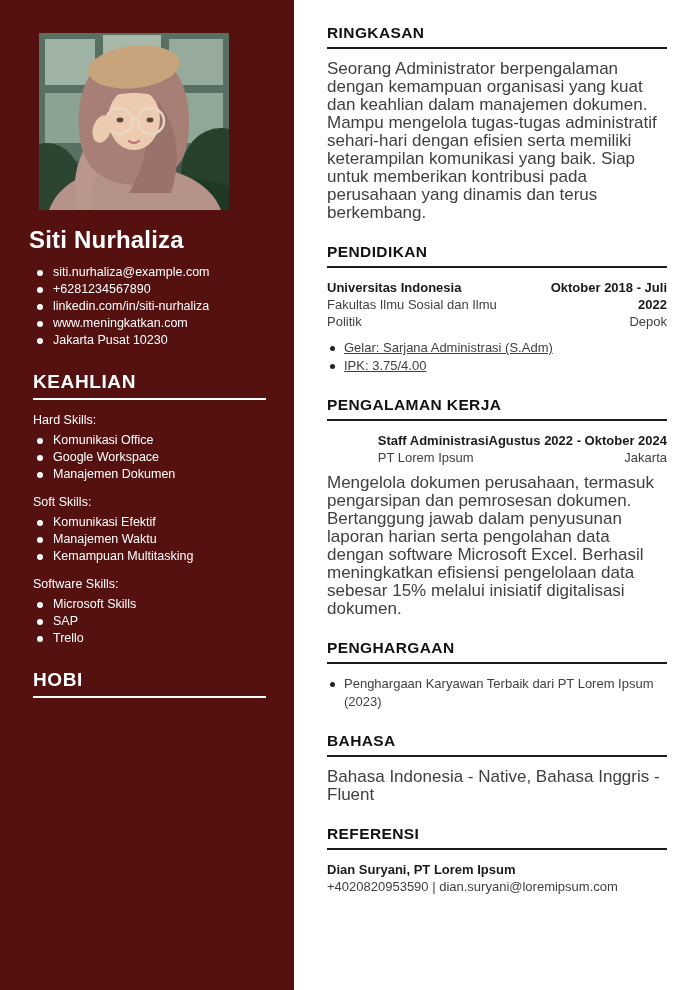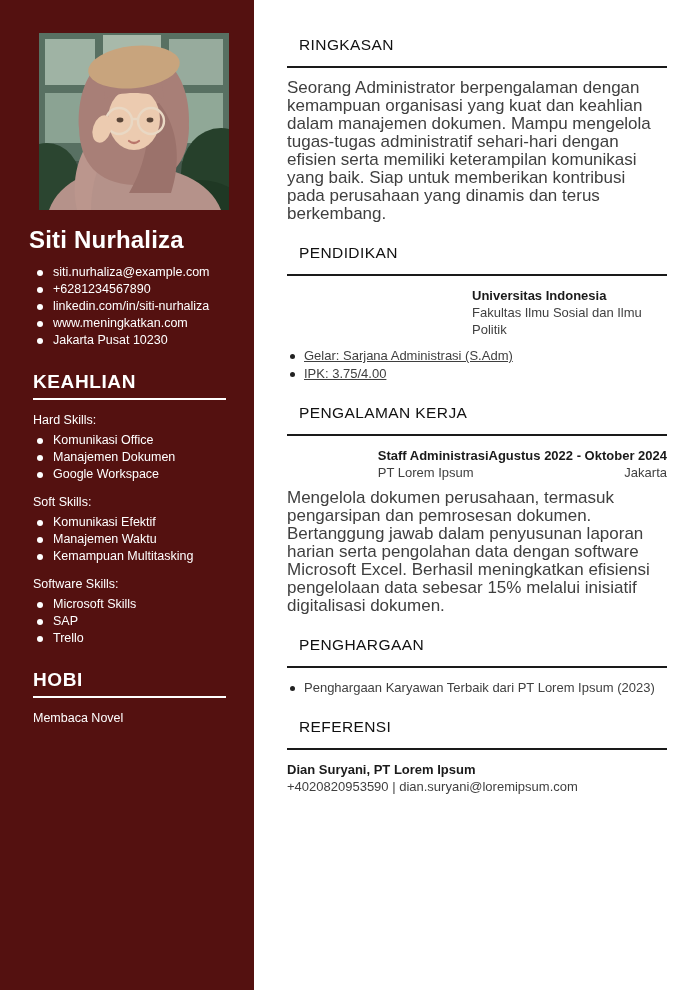--- a/index.html
+++ b/index.html
@@ -12,21 +12,21 @@
   }
   .page {
     width: 700px; height: 990px;
     display: flex;
     overflow: hidden;
     background: #ffffff;
   }
 
   
   .sidebar {
-    width: 254px; flex-shrink: 0;
+    width: 294px; flex-shrink: 0;
     background: #541110;
     color: #ffffff;
     padding: 33px 28px 20px 33px;
   }
   .photo-frame {
     width: 190px; height: 177px;
     margin-left: 6px;
     overflow: hidden;
   }
   .photo-frame svg { display: block; }
@@ -63,24 +63,24 @@
   .skill-label { font-size: 12.5px; line-height: 17px; margin-bottom: 3px; }
   .hobby-text { font-size: 12.5px; line-height: 17px; }
 
   
   .main {
     flex: 1;
     padding: 24px 33px 20px 33px;
   }
   .section { margin-bottom: 21px; }
   .sec-h {
-    font-size: 15.5px; font-weight: normal;
+    font-size: 15.5px; font-weight: bold;
     letter-spacing: 0.4px;
     color: #111111;
-    margin: 12px;
+    margin: 0;
   }
   .sec-rule { height: 2px; background: #1a1a1a; margin: 5px 0 11px 0; }
   .body-text { font-size: 17px; line-height: 18px; color: #3f3f3f; }
   .row { display: flex; justify-content: flex-end; }
   .row-left { max-width: 195px; }
   .row-right {
     text-align: right;
     display: flex; flex-direction: column; justify-content: space-between;
   }
   .bold-line { font-size: 13px; font-weight: bold; color: #1a1a1a; line-height: 17px; }
@@ -172,25 +172,25 @@
     <div class="side-rule"></div>
 
     <div class="skill-group">
       <div class="skill-label">Hard Skills:</div>
       <div class="b-item">
         <span class="dot"></span>
         <span>Komunikasi Office</span>
       </div>
       <div class="b-item">
         <span class="dot"></span>
+        <span>Google Workspace</span>
+      </div>
+      <div class="b-item">
+        <span class="dot"></span>
         <span>Manajemen Dokumen</span>
-      </div>
-      <div class="b-item">
-        <span class="dot"></span>
-        <span>Google Workspace</span>
       </div>
     </div>
 
     <div class="skill-group">
       <div class="skill-label">Soft Skills:</div>
       <div class="b-item">
         <span class="dot"></span>
         <span>Komunikasi Efektif</span>
       </div>
       <div class="b-item">
@@ -214,40 +214,43 @@
         <span>SAP</span>
       </div>
       <div class="b-item">
         <span class="dot"></span>
         <span>Trello</span>
       </div>
     </div>
 
     <div class="side-h">HOBI</div>
     <div class="side-rule"></div>
-    <div class="hobby-text">Membaca Novel</div>
 
   </aside>
 
   <main class="main">
 
     <section class="section">
       <h2 class="sec-h">RINGKASAN</h2>
       <div class="sec-rule"></div>
       <p class="body-text" style="margin:0">Seorang Administrator berpengalaman dengan kemampuan organisasi yang kuat dan keahlian dalam manajemen dokumen. Mampu mengelola tugas-tugas administratif sehari-hari dengan efisien serta memiliki keterampilan komunikasi yang baik. Siap untuk memberikan kontribusi pada perusahaan yang dinamis dan terus berkembang.</p>
     </section>
 
     <section class="section">
       <h2 class="sec-h">PENDIDIKAN</h2>
       <div class="sec-rule"></div>
       <div class="row">
         <div class="row-left">
           <div class="bold-line">Universitas Indonesia</div>
           <div class="plain-line">Fakultas Ilmu Sosial dan Ilmu Politik</div>
         </div>
+        <div class="row-right">
+          <div class="bold-line">Oktober 2018 - Juli 2022</div>
+          <div class="plain-line">Depok</div>
+        </div>
       </div>
       <div class="m-bullets">
         <div class="mb-item">
           <span class="dot"></span>
           <span>Gelar: Sarjana Administrasi (S.Adm)</span>
         </div>
         <div class="mb-item">
           <span class="dot"></span>
           <span>IPK: 3.75/4.00</span>
         </div>
@@ -272,20 +275,25 @@
 
     <section class="section">
       <h2 class="sec-h">PENGHARGAAN</h2>
       <div class="sec-rule"></div>
       <div class="mb-item">
         <span class="dot"></span>
         <span>Penghargaan Karyawan Terbaik dari PT Lorem Ipsum (2023)</span>
       </div>
     </section>
 
+    <section class="section">
+      <h2 class="sec-h">BAHASA</h2>
+      <div class="sec-rule"></div>
+      <div class="body-text">Bahasa Indonesia - Native, Bahasa Inggris - Fluent</div>
+    </section>
 
     <section class="section">
       <h2 class="sec-h">REFERENSI</h2>
       <div class="sec-rule"></div>
       <div class="bold-line">Dian Suryani, PT Lorem Ipsum</div>
       <div class="plain-line">+4020820953590 | dian.suryani@loremipsum.com</div>
     </section>
 
   </main>
 </div>

